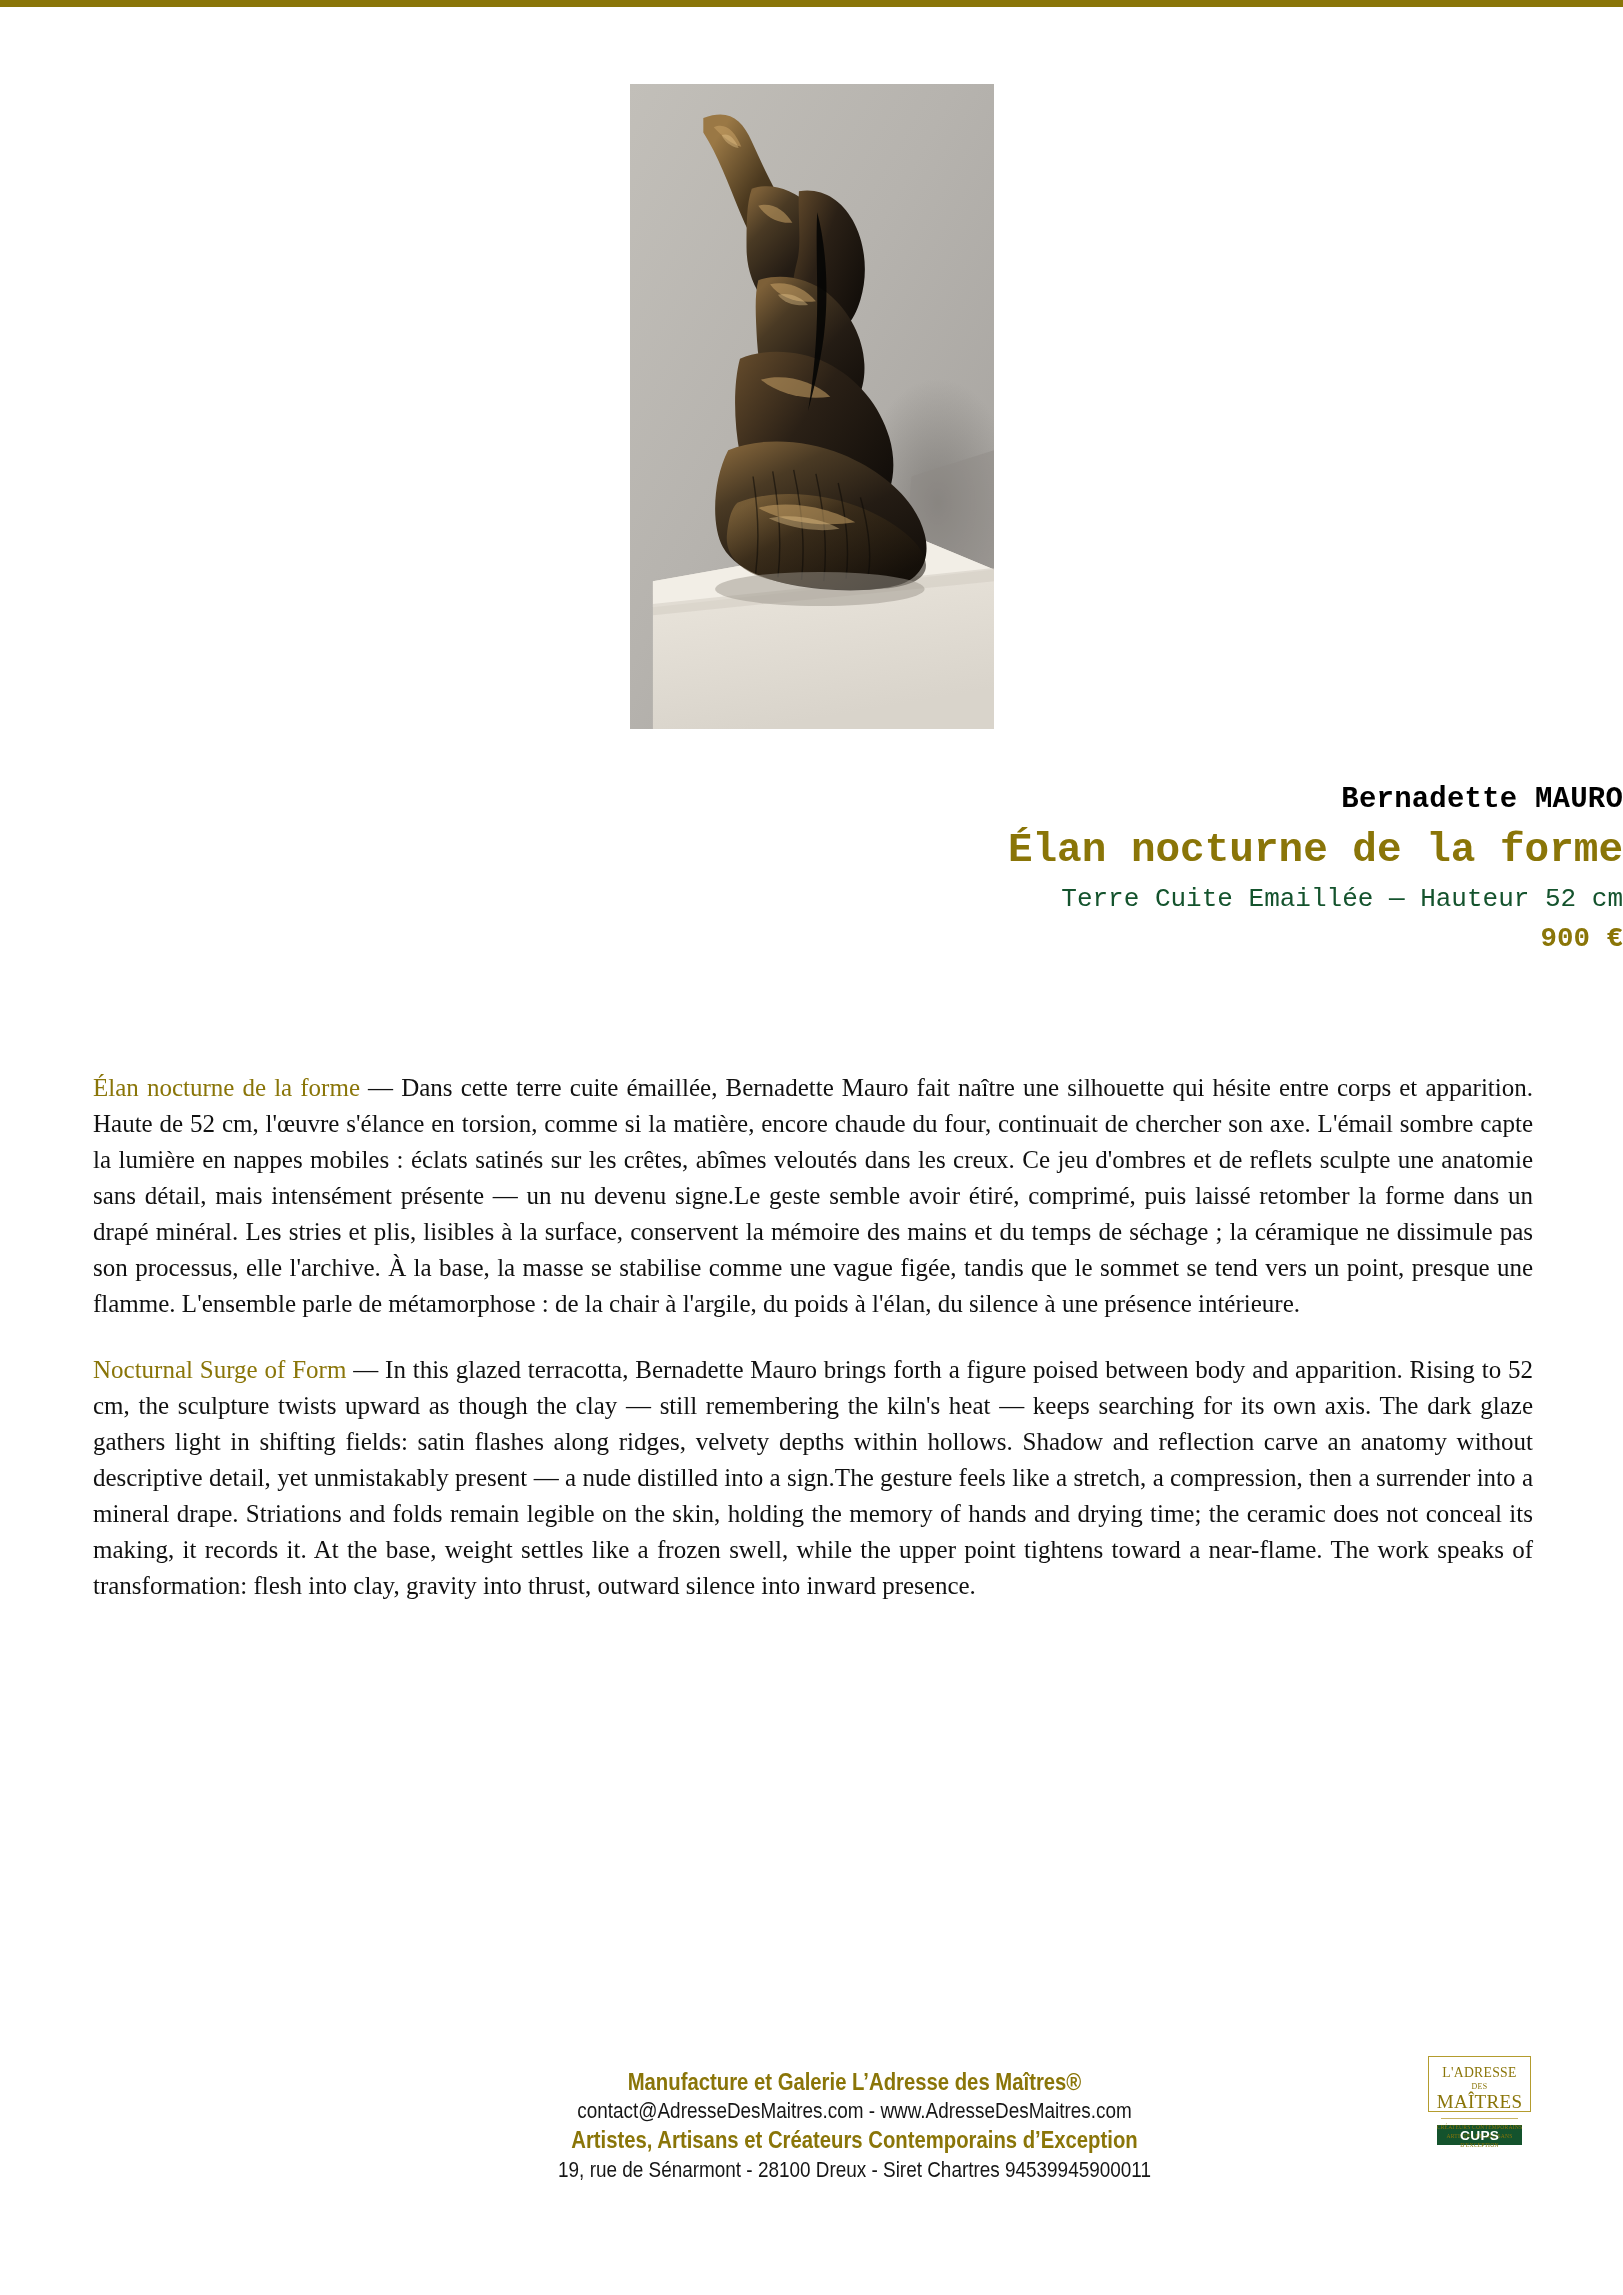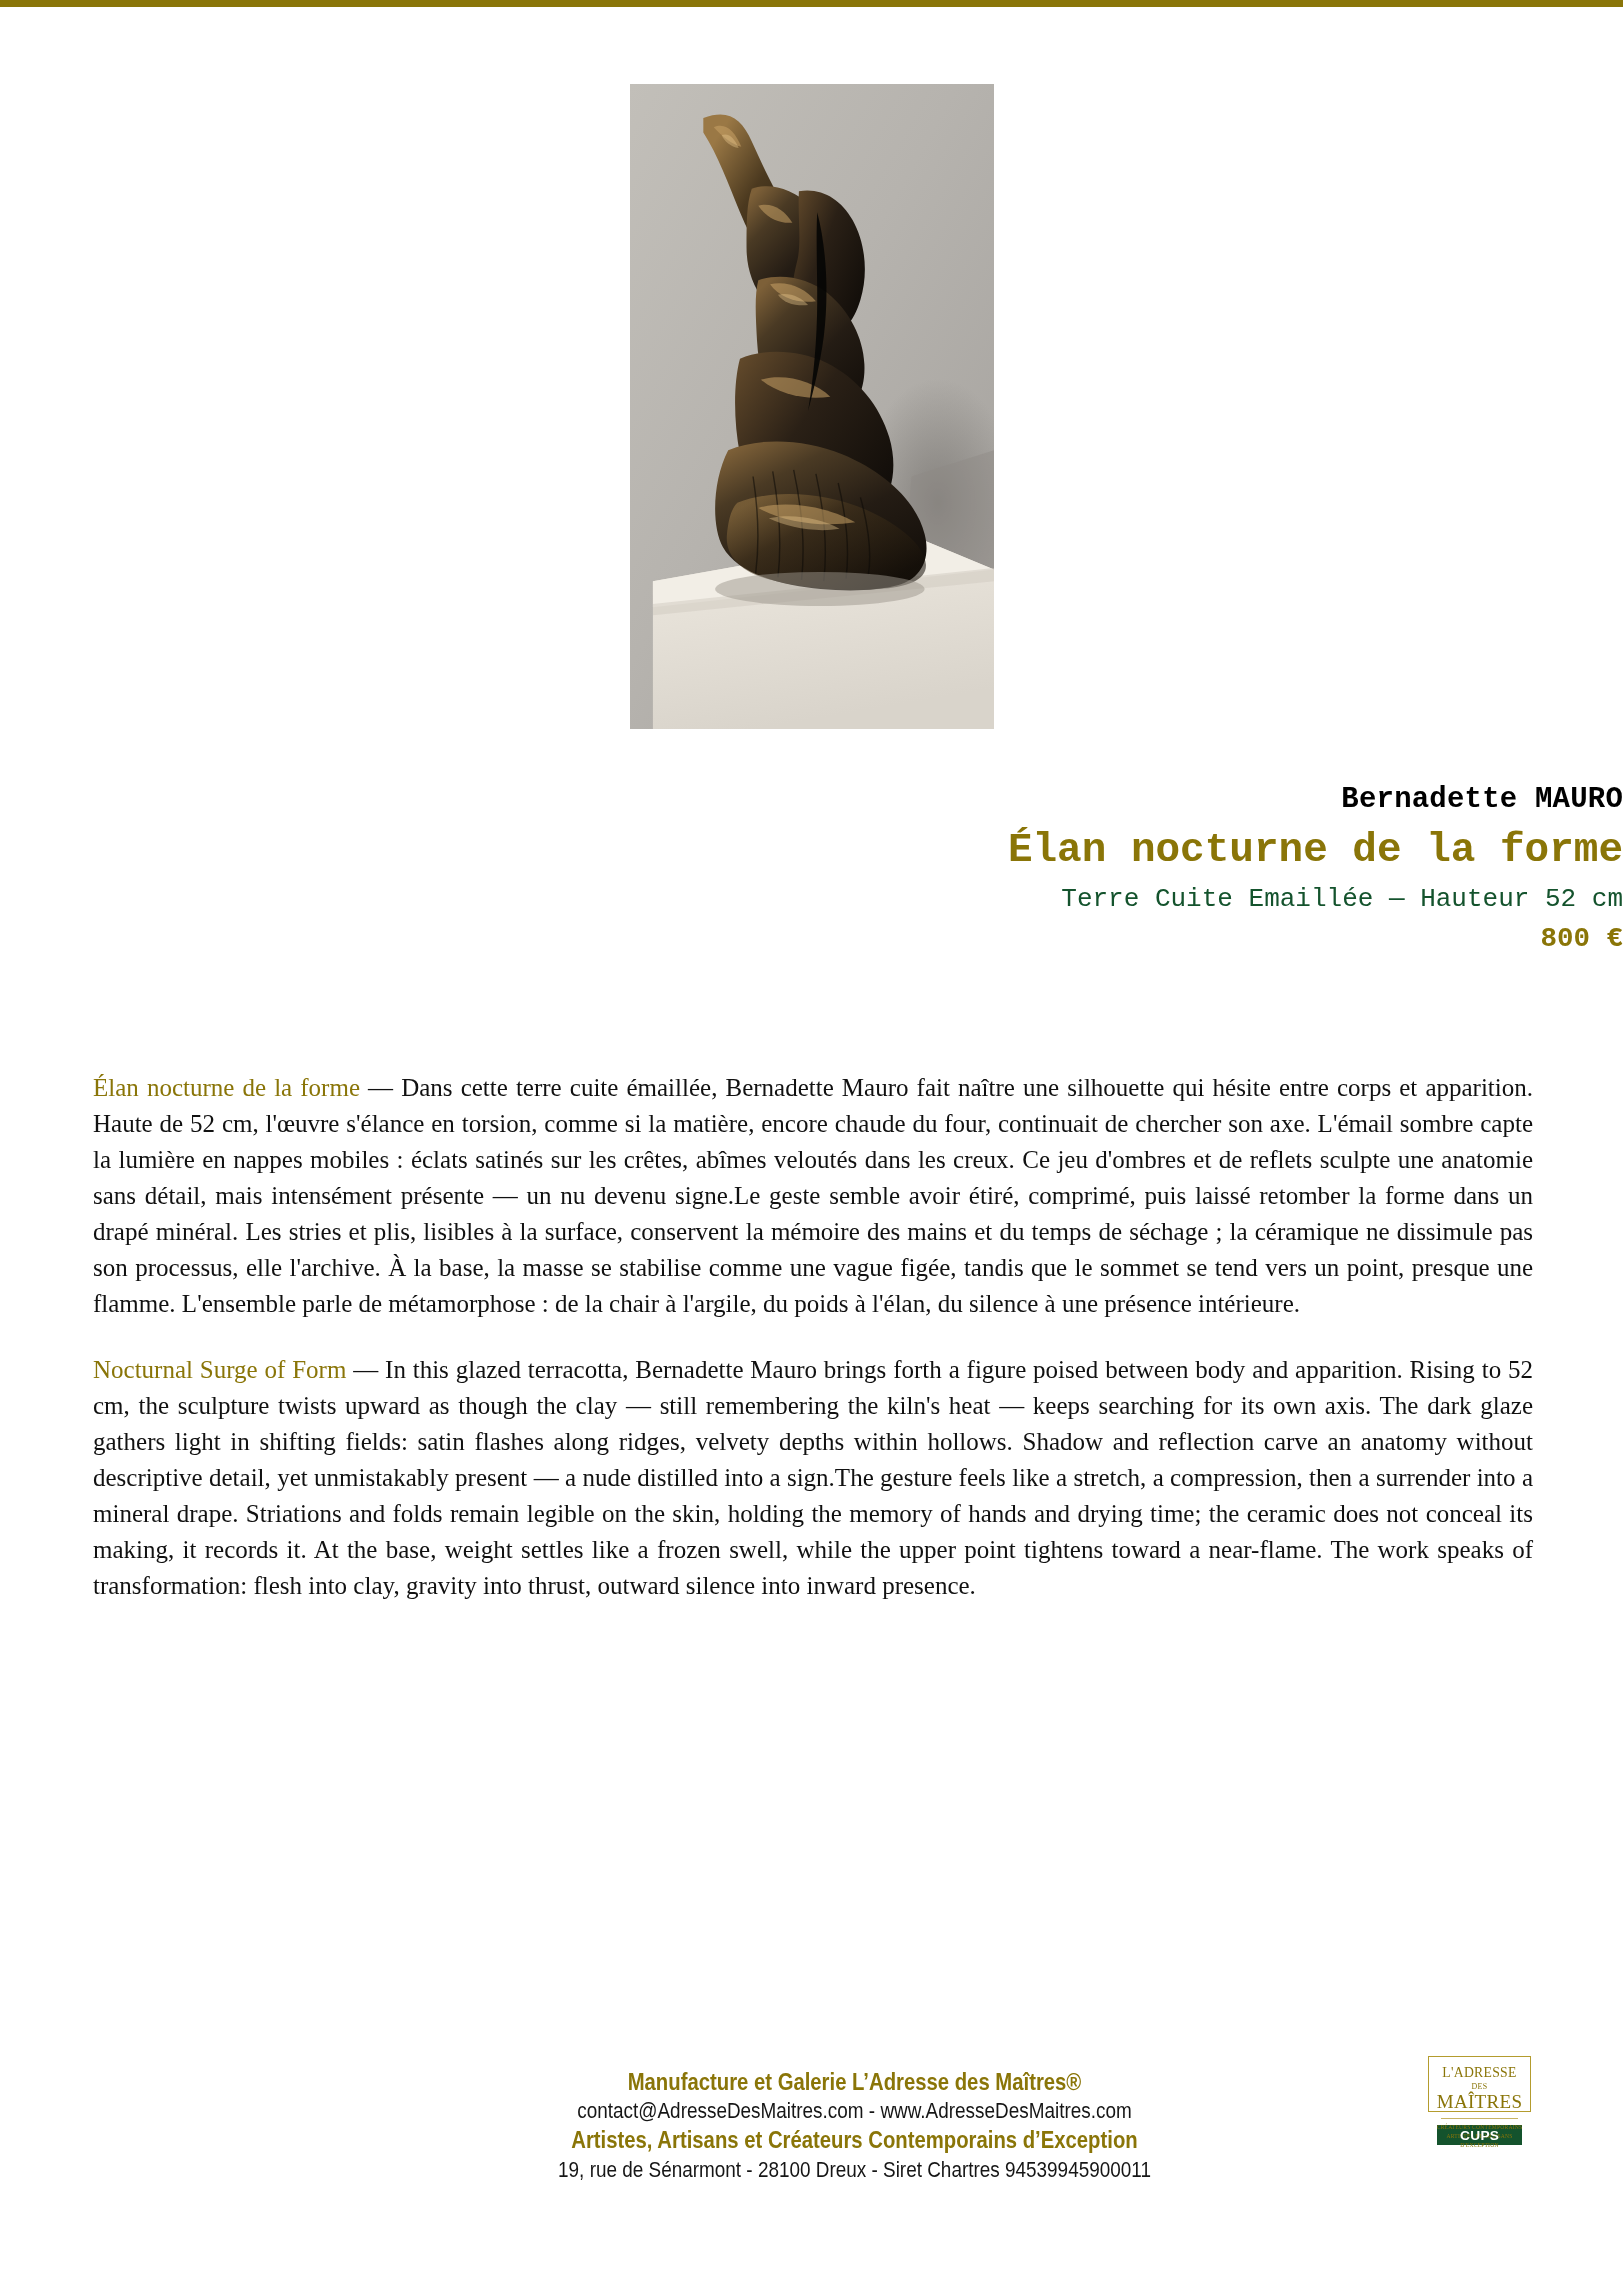--- a/index.html
+++ b/index.html
@@ -289,21 +289,21 @@
              C280 452 286 392 286 330 C286 280 284 234 286 196 Z" fill="#060504" opacity="0.9"></path>
 
     <ellipse cx="290" cy="772" rx="160" ry="26" fill="#9b958b" opacity="0.5"></ellipse>
   </svg>
 </div>
 
 <div class="title-block">
   <div class="artist-name">Bernadette MAURO</div>
   <div class="artwork-title">Élan nocturne de la forme</div>
   <div class="artwork-spec">Terre Cuite Emaillée — Hauteur 52 cm</div>
-  <div class="artwork-price">800 €</div>
+  <div class="artwork-price">900 €</div>
 </div>
 
 <div class="body-text">
   <p class="para"><span class="lead-term">Élan nocturne de la forme</span><span> — </span><span>Dans cette terre cuite émaillée, Bernadette Mauro fait naître une silhouette qui hésite entre corps et apparition. Haute de 52 cm, l'œuvre s'élance en torsion, comme si la matière, encore chaude du four, continuait de chercher son axe. L'émail sombre capte la lumière en nappes mobiles : éclats satinés sur les crêtes, abîmes veloutés dans les creux. Ce jeu d'ombres et de reflets sculpte une anatomie sans détail, mais intensément présente — un nu devenu signe.Le geste semble avoir étiré, comprimé, puis laissé retomber la forme dans un drapé minéral. Les stries et plis, lisibles à la surface, conservent la mémoire des mains et du temps de séchage ; la céramique ne dissimule pas son processus, elle l'archive. À la base, la masse se stabilise comme une vague figée, tandis que le sommet se tend vers un point, presque une flamme. L'ensemble parle de métamorphose : de la chair à l'argile, du poids à l'élan, du silence à une présence intérieure.</span></p>
   <p class="para"><span class="lead-term">Nocturnal Surge of Form</span><span> — </span><span>In this glazed terracotta, Bernadette Mauro brings forth a figure poised between body and apparition. Rising to 52 cm, the sculpture twists upward as though the clay — still remembering the kiln's heat — keeps searching for its own axis. The dark glaze gathers light in shifting fields: satin flashes along ridges, velvety depths within hollows. Shadow and reflection carve an anatomy without descriptive detail, yet unmistakably present — a nude distilled into a sign.The gesture feels like a stretch, a compression, then a surrender into a mineral drape. Striations and folds remain legible on the skin, holding the memory of hands and drying time; the ceramic does not conceal its making, it records it. At the base, weight settles like a frozen swell, while the upper point tightens toward a near-flame. The work speaks of transformation: flesh into clay, gravity into thrust, outward silence into inward presence.</span></p>
 </div>
 
 <div class="footer">
   <div class="footer-text">
     <div class="f-line f-gold-bold">Manufacture et Galerie L’Adresse des Maîtres®</div>

